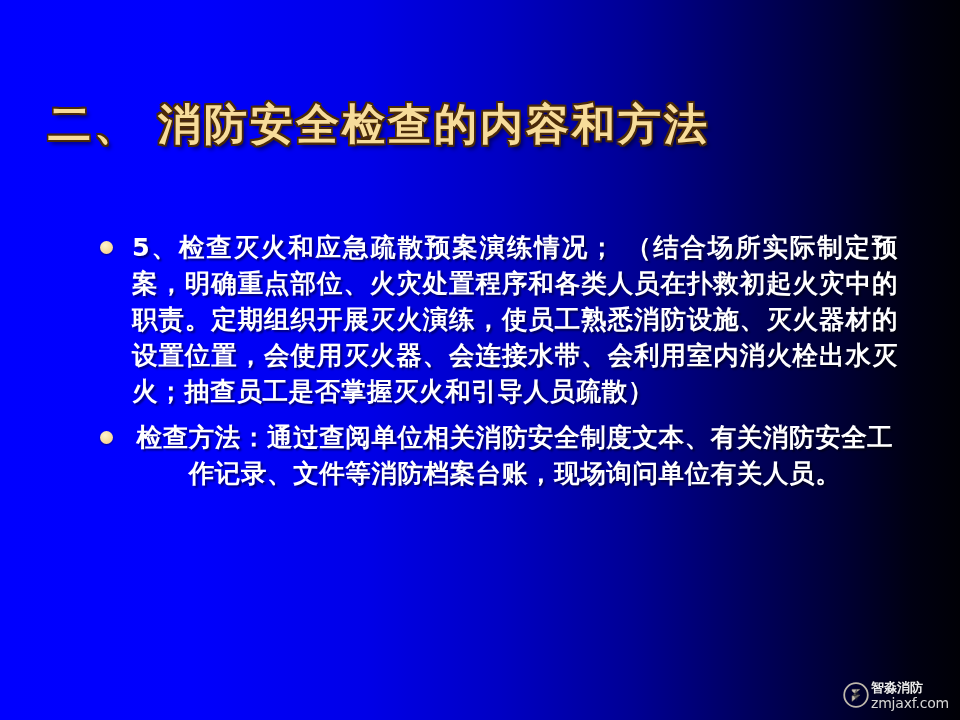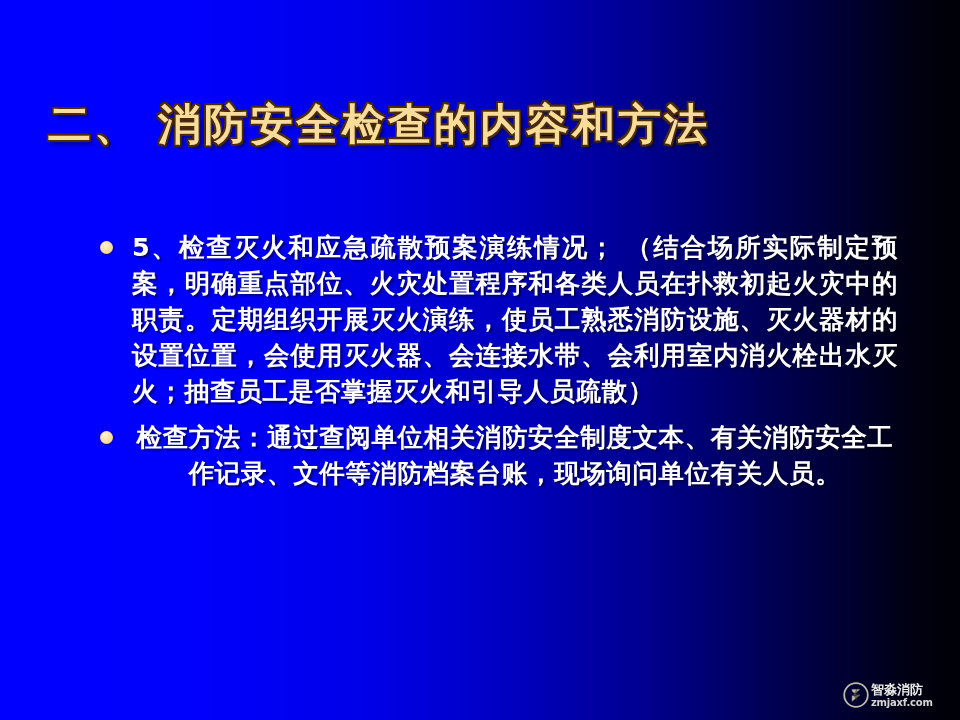--- a/index.html
+++ b/index.html
@@ -114,22 +114,22 @@
   #wm-name {
     font-family: Liberation Sans, sans-serif;
     font-size: 13px;
     font-weight: bold;
     color: #FFFFFF;
     letter-spacing: 0px;
     text-shadow: 0 0 2px rgba(0,0,0,0.9);
   }
   #wm-domain {
     font-family: "DejaVu Sans", "Liberation Sans", sans-serif;
-    font-size: 10px;
-    font-weight: bold;
+    font-size: 14px;
+    font-weight: normal;
     color: #E8E8E8;
     margin-top: 2px;
     letter-spacing: -0.2px;
     text-shadow: 0 0 2px rgba(0,0,0,0.9);
   }
 </style>
 </head>
 <body>
 
 <div id="slide">

